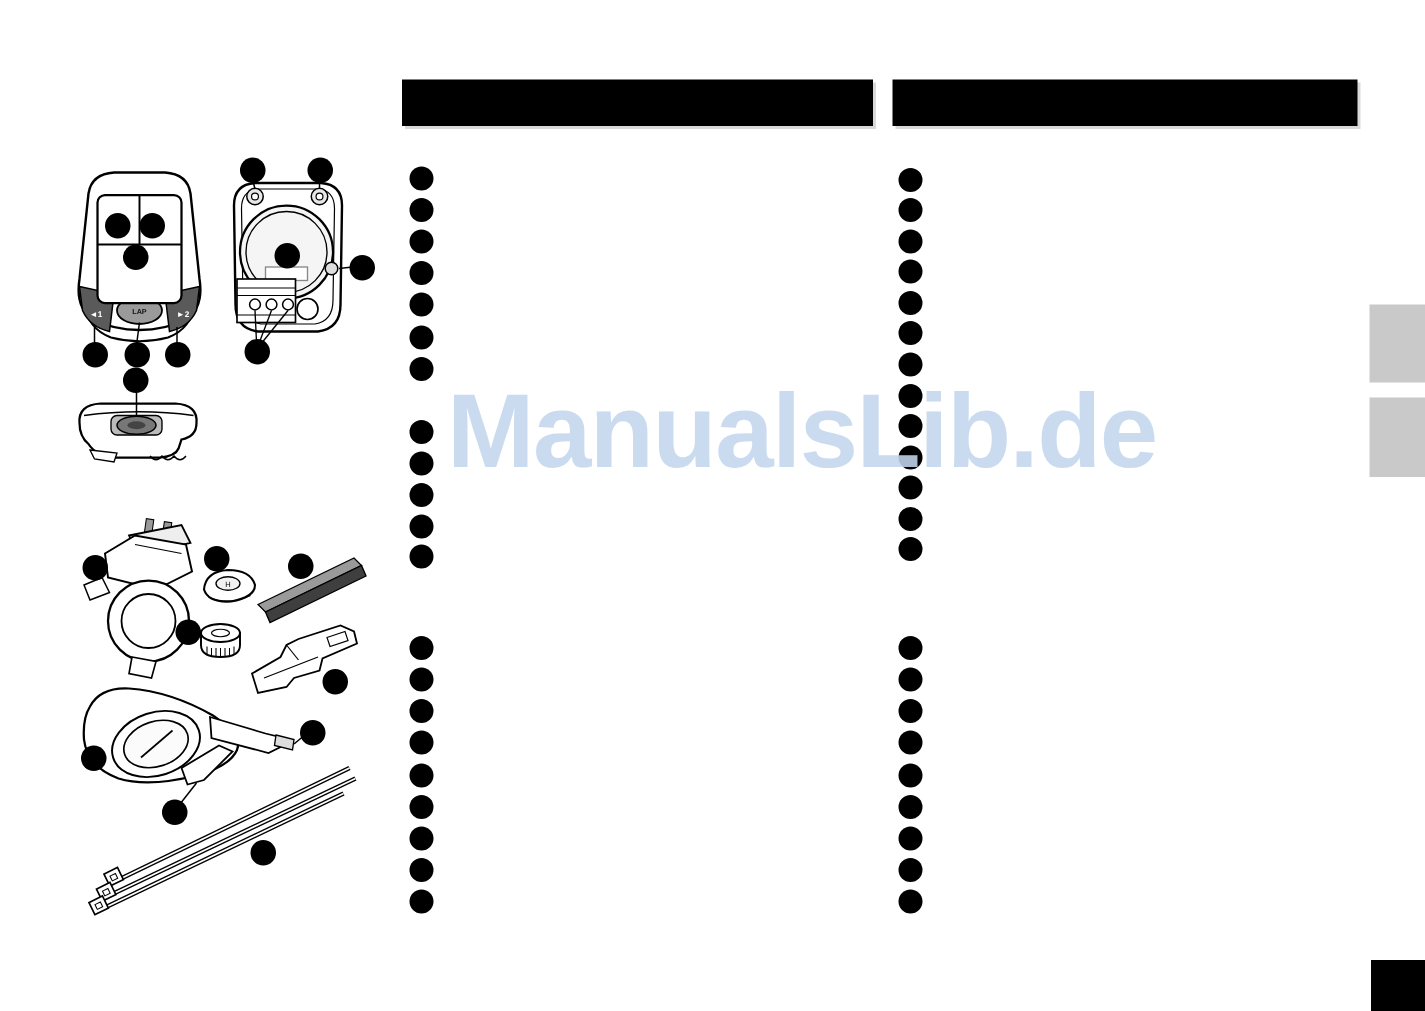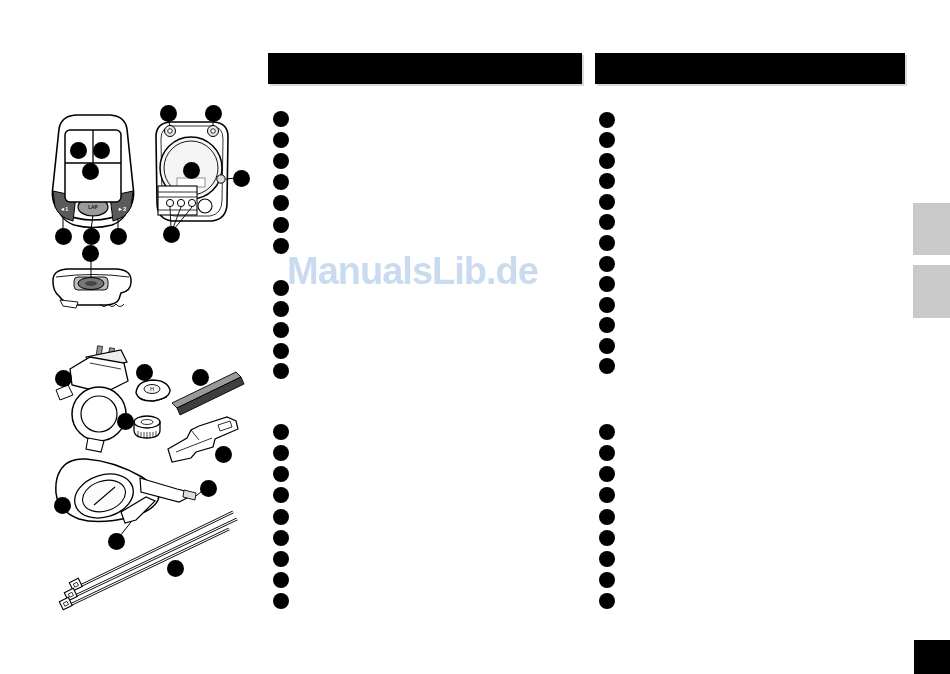--- a/index.html
+++ b/index.html
@@ -6,22 +6,22 @@
   #page{
     position:relative;width:950px;height:674px;background:#ffffff;overflow:hidden;
     font-family:"Liberation Sans",sans-serif;
   }
   svg{position:absolute;left:0;top:0;pointer-events:none;}
   .dot{position:absolute;background:#000;border-radius:50%;z-index:2;}
   .header-bar{position:absolute;height:31px;background:#000;z-index:3;box-shadow:2px 2px 0 #d9d9d9;}
   #header-left{left:268px;top:53px;width:314px;}
   #header-right{left:595px;top:53px;width:310px;}
   .watermark{
-    position:absolute;left:287px;top:252px;z-index:4;
-    font-size:38px;font-weight:bold;letter-spacing:-1px;line-height:1;
+    position:absolute;left:298px;top:252px;z-index:4;
+    font-size:70px;font-weight:bold;letter-spacing:-1px;line-height:1;
     opacity:.88;white-space:nowrap;
   }
   .side-tab{position:absolute;left:913px;width:37px;background:#c9c9c9;z-index:3;}
   #side-tab-1{top:203px;height:52px;}
   #side-tab-2{top:265px;height:53px;}
   .corner-square{position:absolute;left:914px;top:640px;width:36px;height:34px;background:#000;z-index:3;}
 </style>
 </head>
 <body>
 

